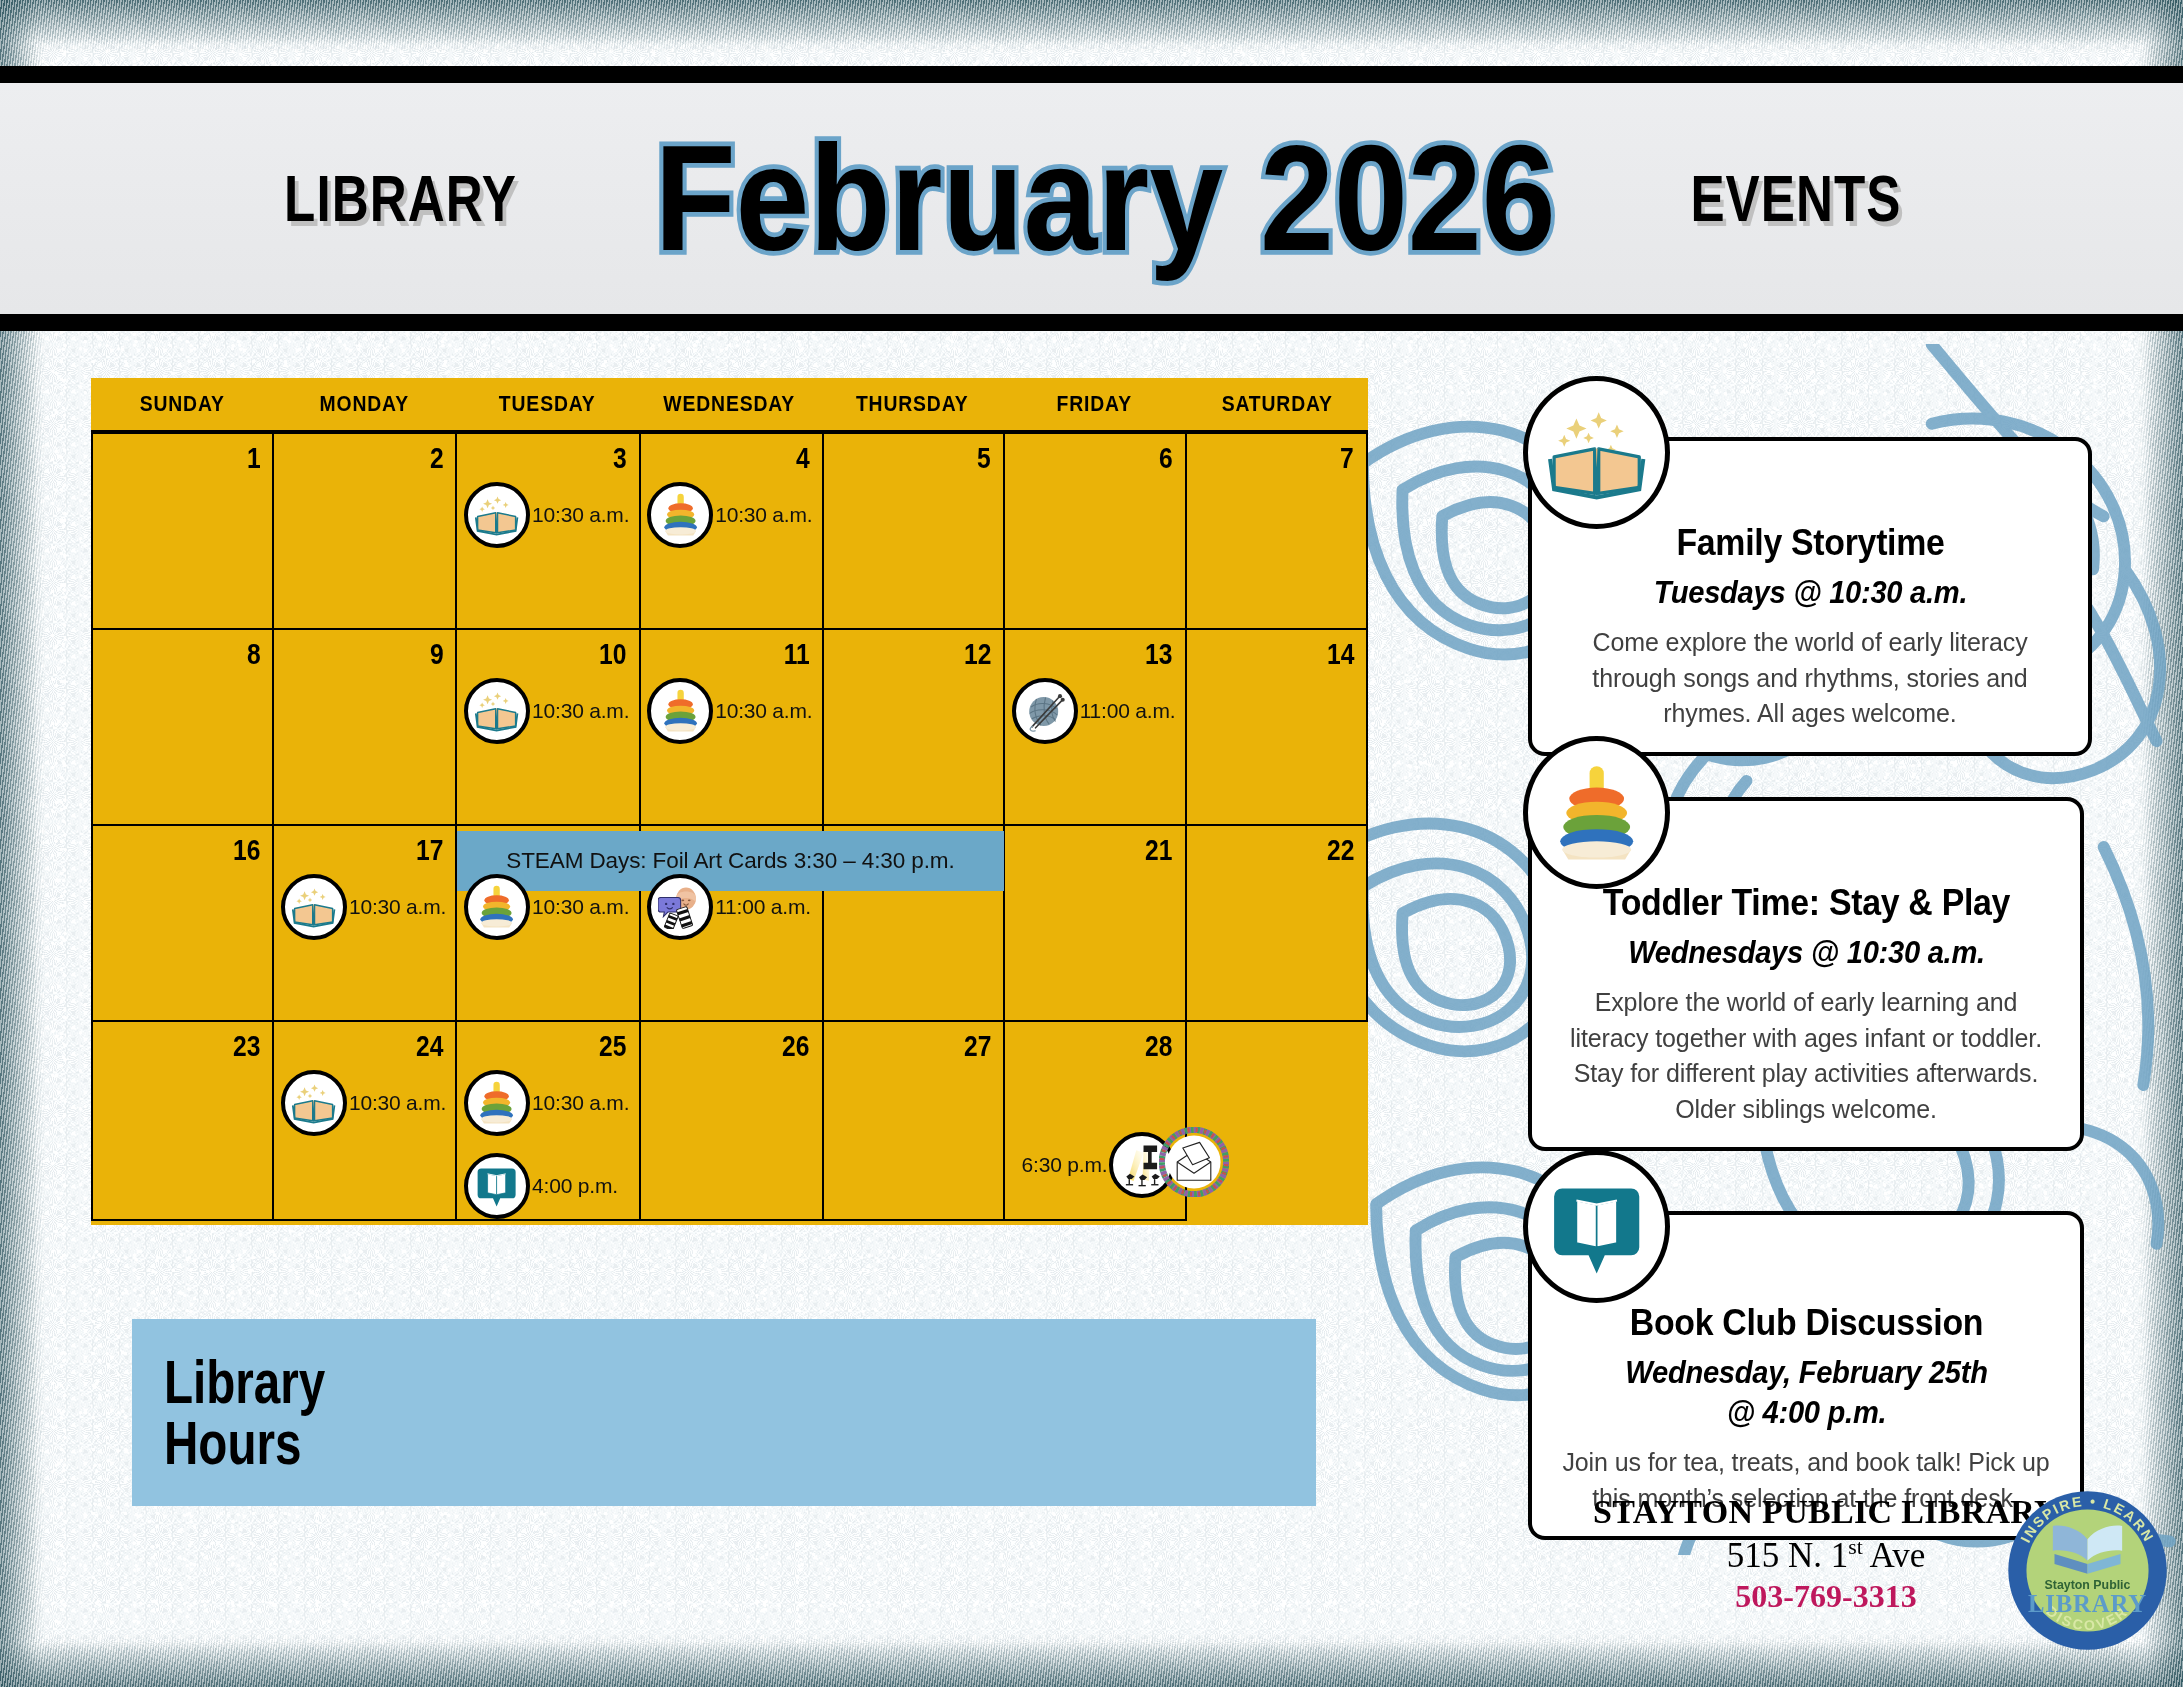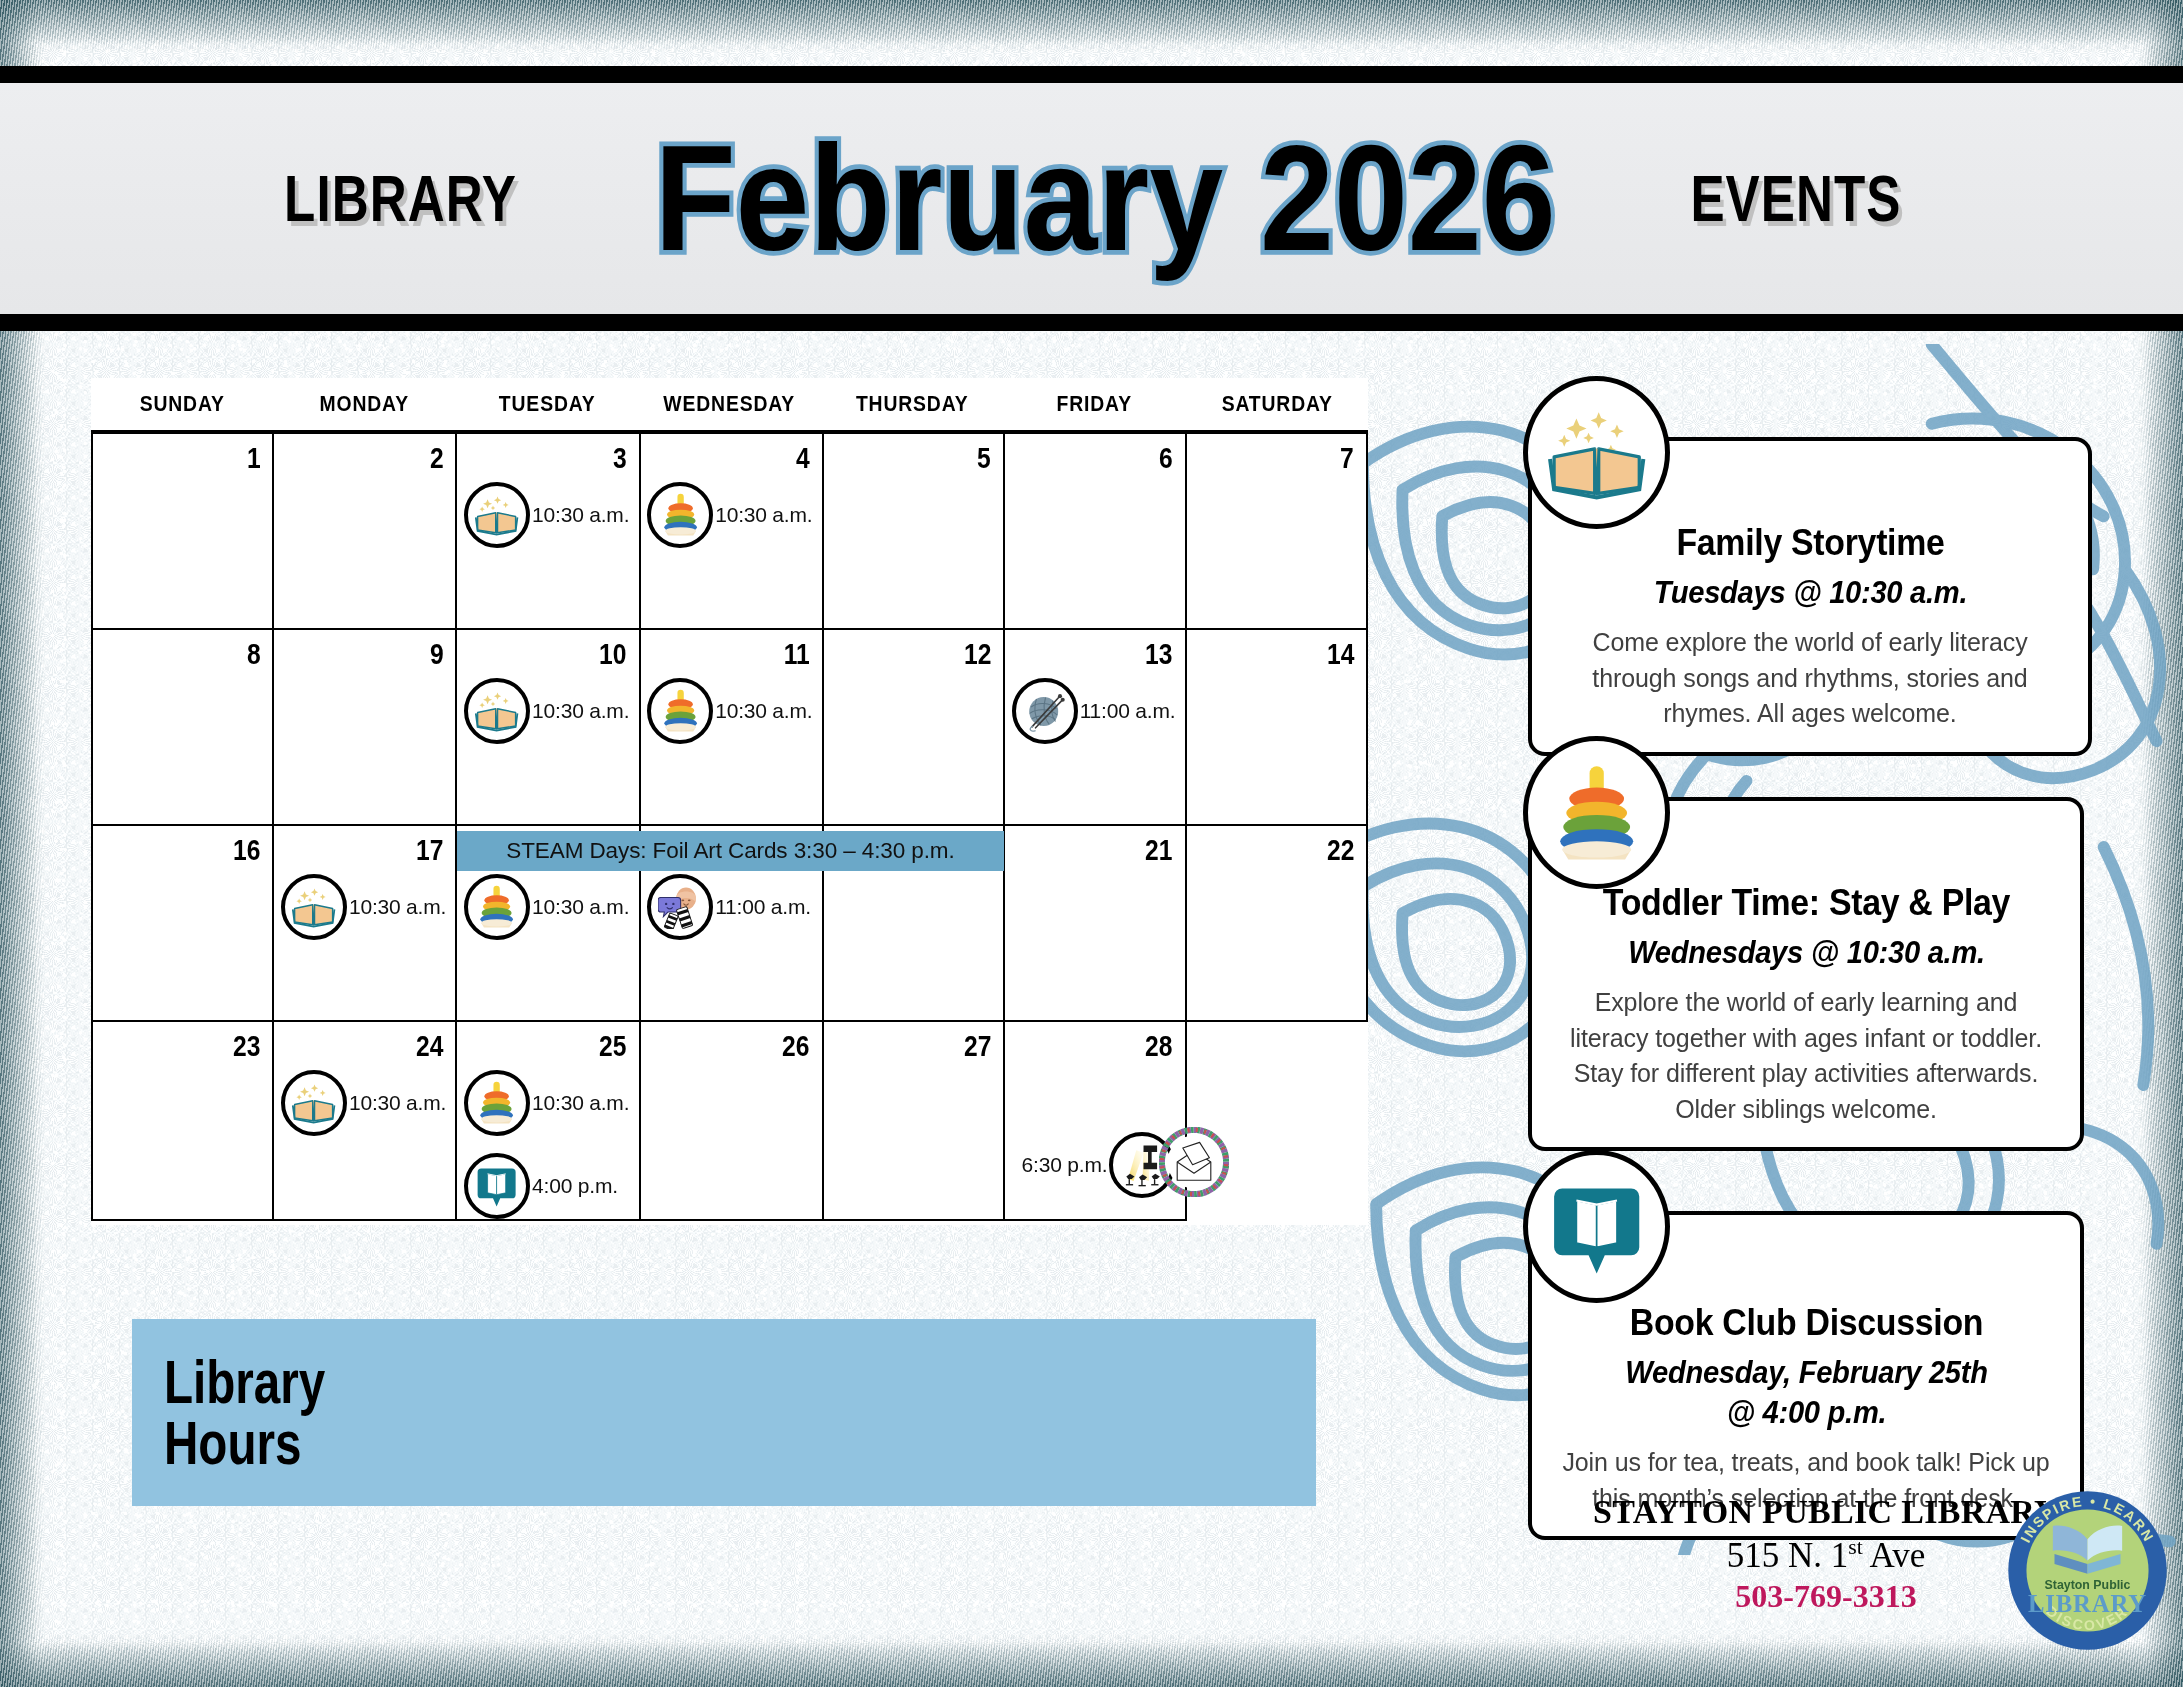--- a/index.html
+++ b/index.html
@@ -79,21 +79,21 @@
     font-weight: 700; font-size: 151px; line-height: .96; color: #000;
     transform: scaleX(.88); transform-origin: center;
     -webkit-text-stroke: 9.3px #6ba4c9;
     paint-order: stroke fill;
     margin: 0 20px;
   }
 
   
   .cal-panel {
     position: absolute; left: 91px; top: 378px; width: 1277px; height: 847px;
-    background: #ffffff;
+    background: #eab308;
   }
   .cal-head { display: grid; grid-template-columns: repeat(7,1fr); height: 52px; }
   .cal-head div {
     display:flex; align-items:center; justify-content:center;
     font-weight: 700; font-size: 22.5px; letter-spacing: 1px; color:#000;
     transform: scaleX(.86);
   }
   .cal-grid {
     border-top: 4px solid #000; border-left: 2.6px solid #000;
     display: grid; grid-template-columns: repeat(7,1fr);
@@ -120,21 +120,21 @@
     background: #fff; border: 4px solid #000;
     display:flex; align-items:center; justify-content:center; flex: 0 0 auto;
     overflow: hidden; position: relative; z-index: 3;
   }
   .bub svg { width: 78%; height: 78%; display:block; }
 
   
   .steam {
     position: absolute; z-index: 2;
     left: 28.57%; width: 42.86%;
-    top: 397px; height: 40px;
+    top: 397px; height: 60px;
     background: #6ba8c8;
     display:flex; align-items:center; justify-content:center;
   }
   .steam span { font-size: 22.5px; color:#111; letter-spacing:-0.1px; }
   .steam-icon {
     position:absolute; z-index: 4; left: 1068px; top: 749px;
     width: 70px; height: 70px;
   }
 
   

